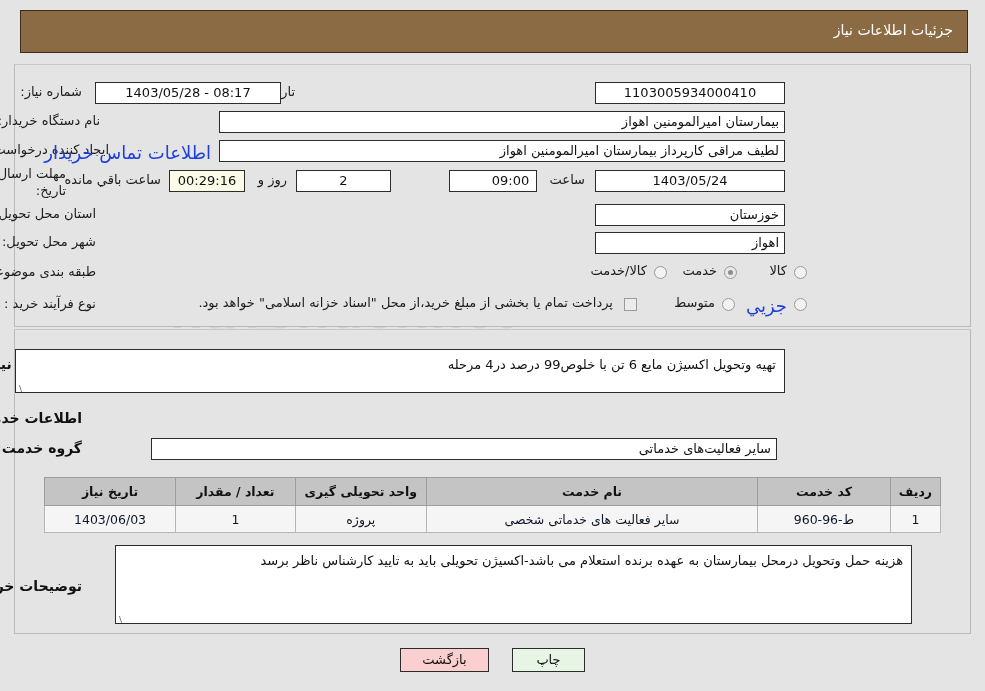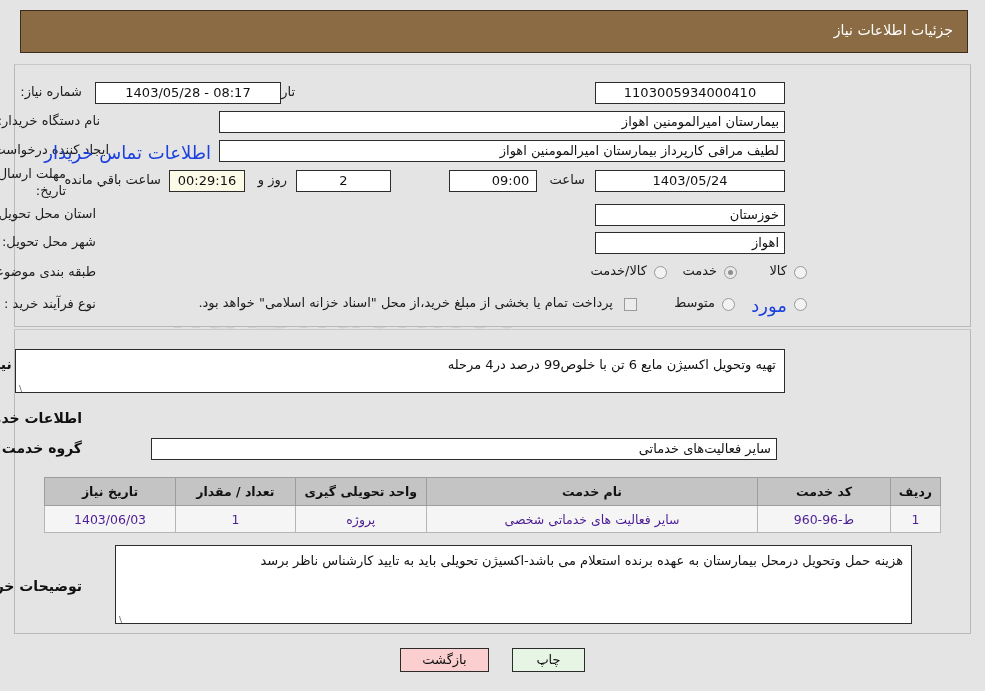--- a/index.html
+++ b/index.html
@@ -195,21 +195,21 @@
     padding: 0 4px;
     font-size: 12.5px;
     margin-top: 45px;
   }
   .tbl td {
     background: #f5f5f5;
     border: 1px solid #b5b5b5;
     height: 26px;
     text-align: center;
     padding: 0 4px;
-    color: #4c1d95;
+    color: #0f172a;
   }
   .ltr { direction: ltr; }
 
   
   .btn {
     position: absolute;
     box-sizing: border-box;
     border: 1px solid #2b2b2b;
     font-size: 13px;
     text-align: center;
@@ -287,21 +287,21 @@
 
   <div class="radio on" style="right:248px; top:266px;"></div>
   <div class="lbl" style="right:268px; top:263px;">خدمت</div>
 
   <div class="radio" style="right:318px; top:266px;"></div>
   <div class="lbl" style="right:338px; top:263px;">کالا/خدمت</div>
 
   <div class="lbl" style="right:889px; top:296px;">نوع فرآیند خرید :</div>
 
   <div class="radio" style="right:178px; top:298px;"></div>
-  <div class="lnk" style="right:198px; top:295px; color:#1b3fdd;">مورد</div>
+  <div class="lnk" style="right:198px; top:295px; color:#1b3fdd;">جزیي</div>
 
   <div class="radio" style="right:250px; top:298px;"></div>
   <div class="lbl" style="right:270px; top:295px;">متوسط</div>
 
   <div class="chkbox" style="right:348px; top:298px;"></div>
   <div class="lbl" style="right:372px; top:295px;">پرداخت تمام یا بخشی از مبلغ خرید،از محل "اسناد خزانه اسلامی" خواهد بود.</div>
 
   <div class="panel" id="panel-mid"></div>
 
   <div class="hdg" style="right:903px; top:356px;">شرح کلي نیاز:</div>

